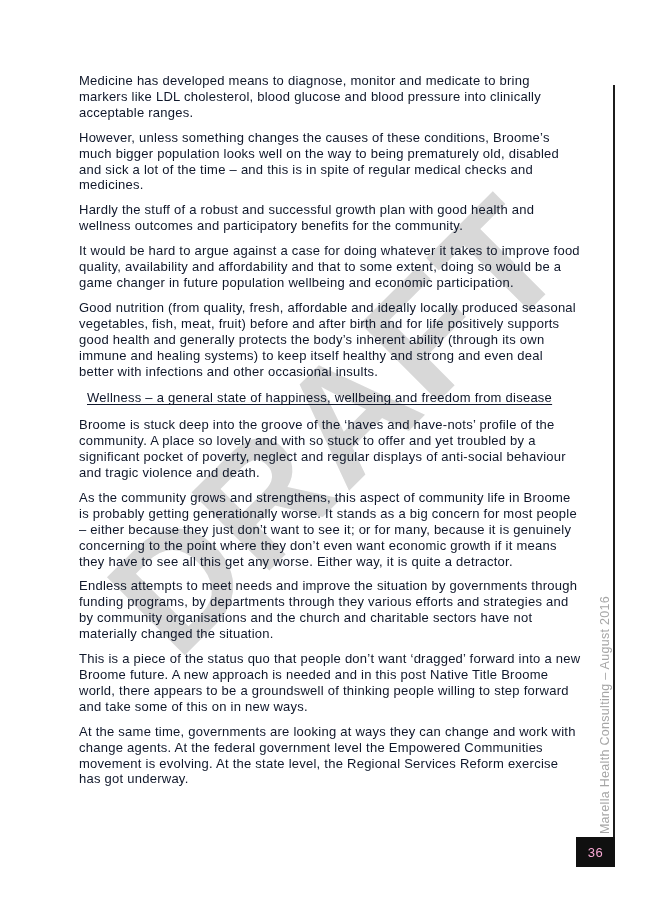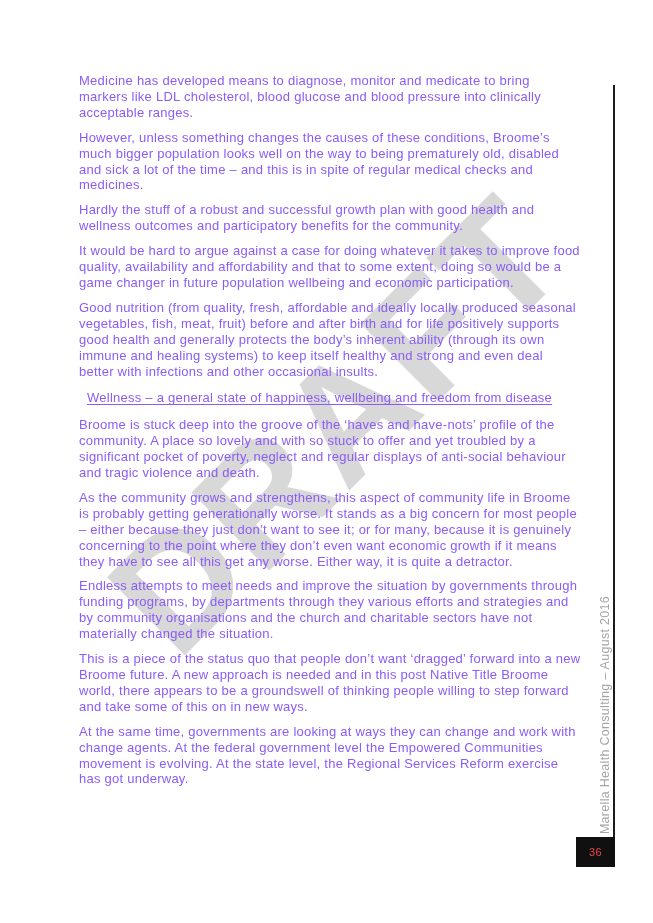--- a/index.html
+++ b/index.html
@@ -30,21 +30,21 @@
     z-index: 0;
     user-select: none;
   }
   
   .content {
     position: absolute;
     left: 79px;
     top: 73px;
     width: 502px;
     z-index: 1;
-    color: #8b5cf6;
+    color: #0f172a;
     font-size: 13px;
     line-height: 15.9px;
     letter-spacing: 0.25px;
     text-align: left;
   }
   .content p {
     margin: 0 0 9px 0;
   }
   .content .heading {
     margin: 11px 0 11px 8px;
@@ -75,25 +75,25 @@
     z-index: 1;
   }
   
   .page-number-badge {
     position: absolute;
     left: 576px;
     top: 837px;
     width: 39px;
     height: 30px;
     background: #101010;
-    color: #ef4444;
+    color: #f9a8d4;
     display: flex;
     align-items: center;
     justify-content: center;
-    font-size: 11px;
+    font-size: 13px;
     letter-spacing: 0.5px;
     z-index: 2;
   }
 </style>
 </head>
 <body>
 
 <div class="page">
 
   <div class="watermark">DRAFT</div>

